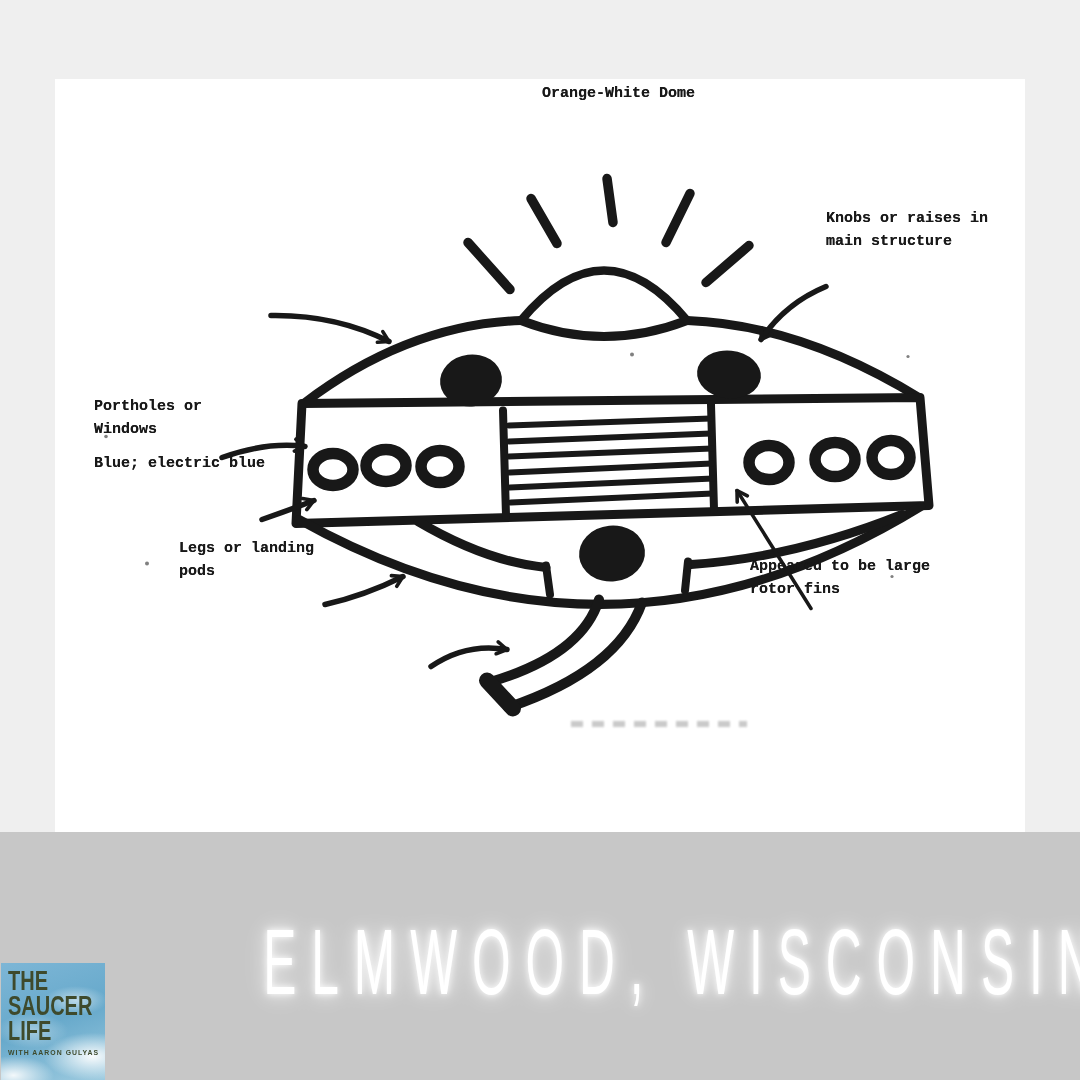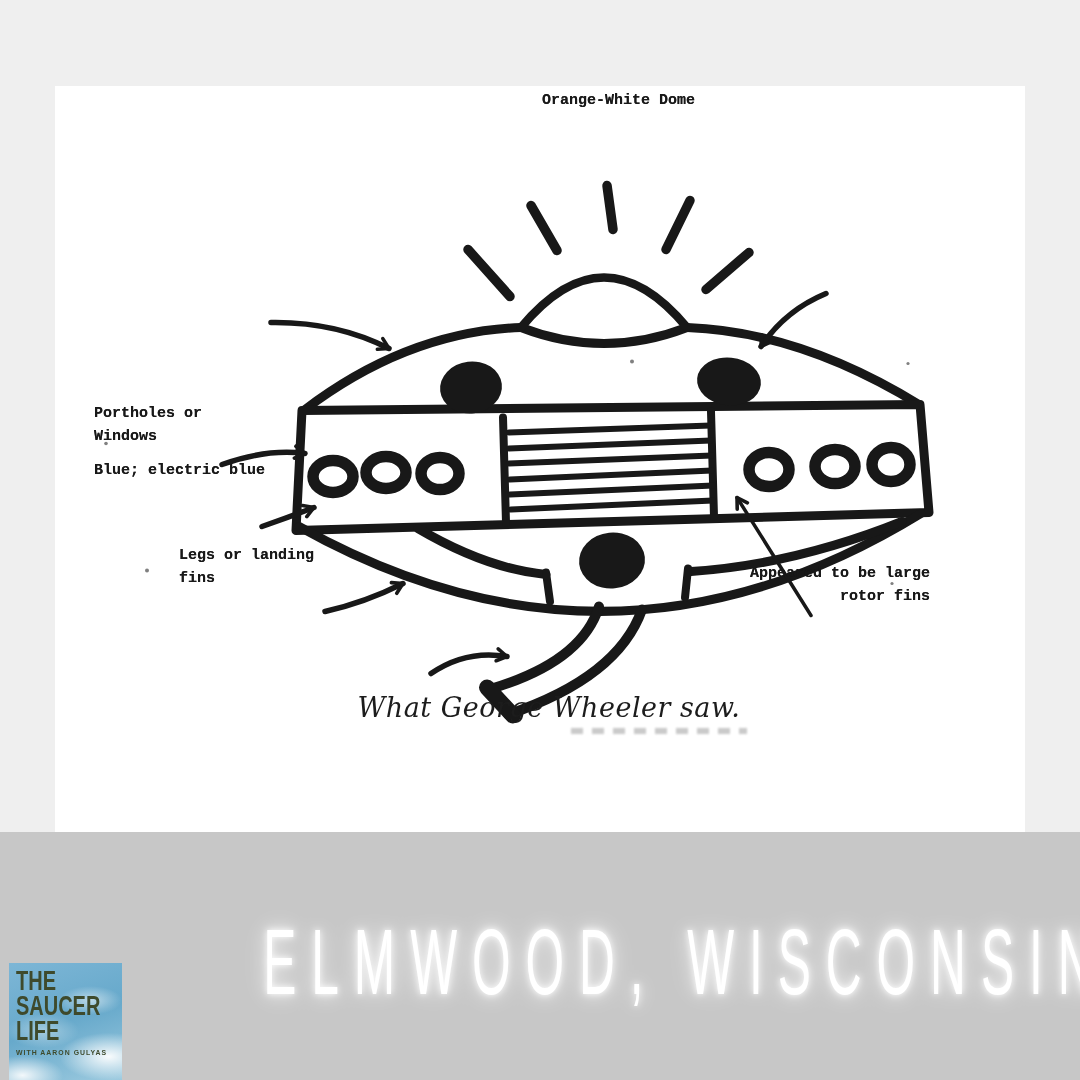--- a/index.html
+++ b/index.html
@@ -4,21 +4,21 @@
 <style>
   html,body { margin:0; padding:0; }
   body {
     width:1080px; height:1080px; position:relative; overflow:hidden;
     background: var(--page-bg, #efefef);
     font-family: "Liberation Sans", sans-serif;
   }
 
   
   .panel {
-    position:absolute; left:55px; top:86px; width:970px; height:770px;
+    position:absolute; left:55px; top:79px; width:970px; height:770px;
     background: var(--panel-bg, #ffffff);
   }
   .sketch {
     position:absolute; left:0; top:0; width:100%; height:100%;
     color: var(--ink, #181818);
   }
 
   
   .lbl {
     position:absolute;
@@ -53,28 +53,27 @@
     font-size:92px; line-height:1; color:#ffffff;
     letter-spacing:0.30em; text-indent:0.30em;
     transform: scaleX(0.54); transform-origin:50% 50%;
     text-shadow: 0 0 8px rgba(255,255,255,.95),
                  0 0 20px rgba(255,255,255,.8),
                  0 0 38px rgba(255,255,255,.5);
   }
 
   
   .logo {
-    position:absolute; left:9px; top:963px; width:104px; height:117px; overflow:hidden;
+    position:absolute; left:1px; top:963px; width:104px; height:117px; overflow:hidden;
     background:
       radial-gradient(ellipse 70px 34px at 88% 80%, rgba(255,255,255,.95), rgba(255,255,255,0) 70%),
       radial-gradient(ellipse 58px 28px at 12% 96%, rgba(255,255,255,.9), rgba(255,255,255,0) 70%),
       radial-gradient(ellipse 44px 20px at 72% 32%, rgba(255,255,255,.55), rgba(255,255,255,0) 72%),
       radial-gradient(ellipse 50px 24px at 30% 58%, rgba(255,255,255,.4), rgba(255,255,255,0) 72%),
       linear-gradient(160deg, #7db6d6 0%, var(--logo-sky, #67a9cb) 50%, #9ccadf 100%);
-    padding-left: 9px;
   }
   .logo-text {
     position:absolute; left:7px; top:6px;
     transform: scaleX(0.74); transform-origin:0 0;
     font-weight:bold; font-size:27px; line-height:25px;
     color: var(--logo-ink, #3e4a2c); letter-spacing:0;
   }
   .logo-sub {
     position:absolute; left:7px; top:85px;
     transform: scaleX(0.92); transform-origin:0 0;
@@ -171,29 +170,30 @@
         <circle cx="106" cy="383" r="1.8"></circle>
         <circle cx="147" cy="510" r="2"></circle>
         <circle cx="632" cy="301" r="2"></circle>
         <circle cx="908" cy="303" r="1.6"></circle>
         <circle cx="892" cy="523" r="1.6"></circle>
       </g>
     </g>
   </svg>
 
   <div class="lbl" style="left:487px; top:3px;">Orange-White Dome</div>
+  <div class="lbl" style="left:771px; top:128px;">Knobs or raises in
+main structure</div>
   <div class="lbl" style="left:39px;  top:316px;">Portholes or
 Windows</div>
   <div class="lbl" style="left:39px;  top:373px;text-align:center;">Blue; electric blue</div>
   <div class="lbl" style="left:124px; top:458px;">Legs or landing
-fins</div>
-  <div class="lbl" style="left:695px; top:476px;text-align:right;">Appeared to be large
+pods</div>
+  <div class="lbl" style="left:695px; top:476px;">Appeared to be large
 rotor fins</div>
 
-  <div class="caption">What George Wheeler saw.</div>
   <div class="faint-line"></div>
 </div>
 
 <div class="banner">
   <div class="banner-title">ELMWOOD, WISCONSIN</div>
 </div>
 
 <div class="logo">
   <div class="logo-text">
     <div>THE</div>

